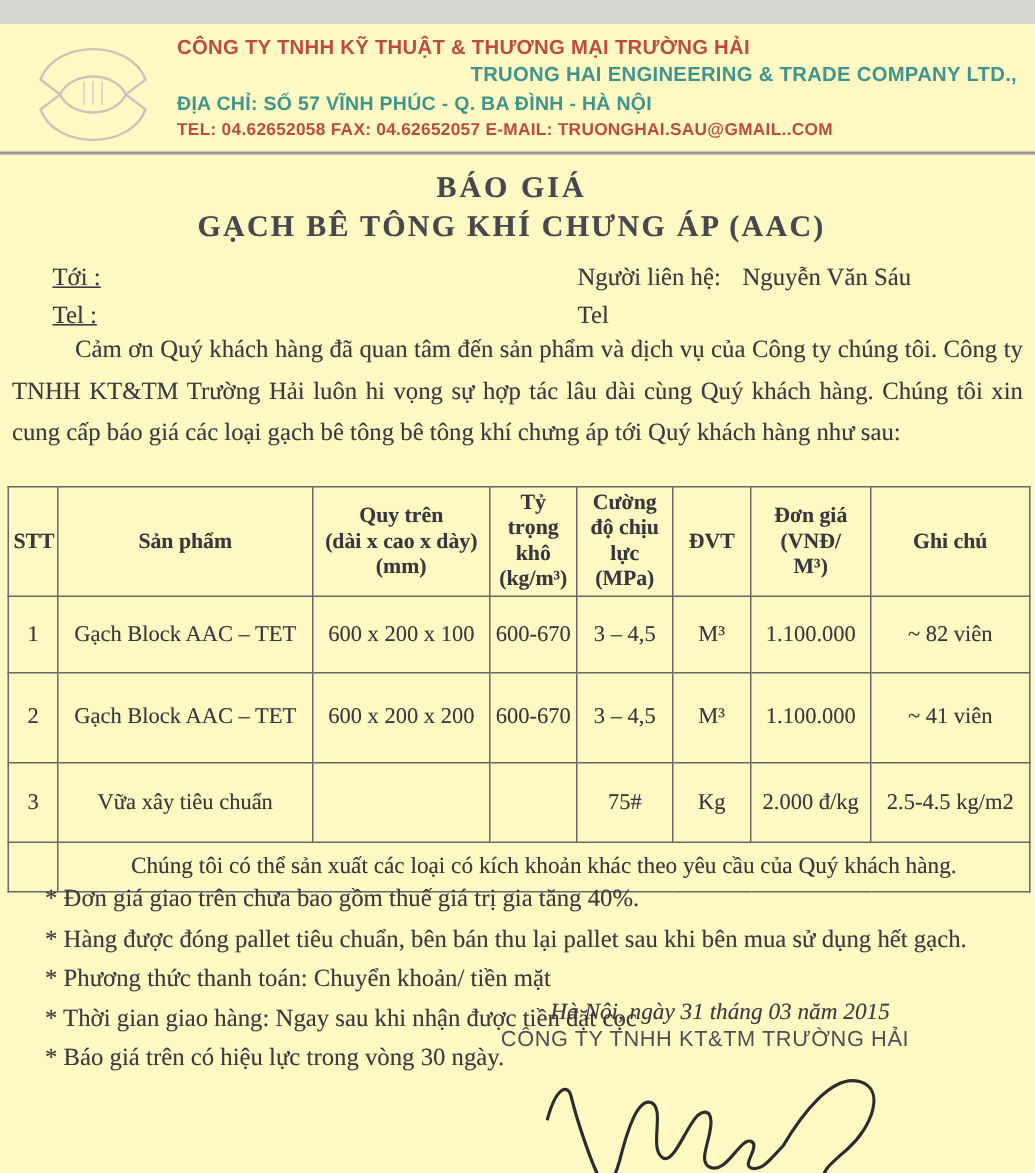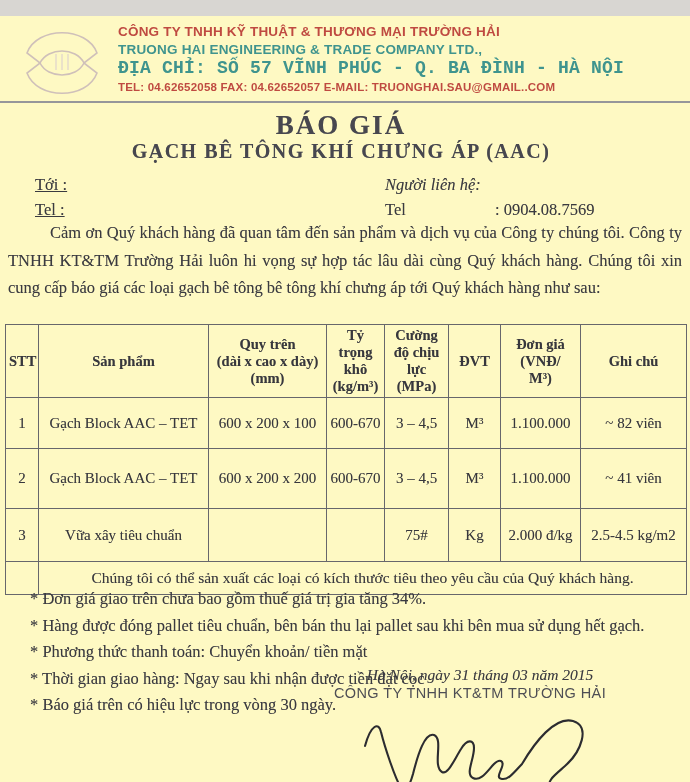--- a/index.html
+++ b/index.html
@@ -22,40 +22,40 @@
   .head-lines{
     position:absolute;left:118px;top:7px;width:560px;
     font-family:"Liberation Sans", sans-serif;
     font-weight:bold;
     text-shadow:none;
   }
   .head-line{letter-spacing:.2px;white-space:nowrap;}
   .hl-red{color:#bf4a41;}
   .hl-teal{color:#3f948e;}
   .hl-1{font-size:13.5px;line-height:18px;}
-  .hl-2{font-size:13.5px;line-height:18px;}
-  .hl-3{font-size:18px;line-height:19px;font-family:Liberation Mono, monospace;}
+  .hl-2{font-size:13.5px;line-height:18px;text-align:right;}
+  .hl-3{font-size:13px;line-height:19px;}
   .hl-4{font-size:11.5px;line-height:19px;}
   .rule{position:absolute;left:0;top:85px;width:690px;height:2px;background:#96969a;}
 
   
   .title{
     position:absolute;left:0;top:96px;width:682px;
     text-align:center;color:#47474f;font-weight:bold;
   }
-  .title-1{font-size:27px;letter-spacing:2px;line-height:26px;}
+  .title-1{font-size:20px;letter-spacing:2px;line-height:26px;}
   .title-2{font-size:20px;letter-spacing:1.5px;line-height:26px;}
 
   
   .contact{position:absolute;left:0;top:156px;width:690px;font-size:16.5px;}
   .c-left{position:absolute;left:35px;top:0;}
   .c-left div{line-height:25px;text-decoration:underline;}
   .c-right{position:absolute;left:385px;top:0;}
   .c-row{display:flex;line-height:25px;}
-  .c-lab{width:110px;font-style:italic;}
+  .c-lab{width:110px;}
   .c-lab2{width:110px;}
 
   
   .intro{
     position:absolute;left:8px;top:203px;width:674px;
     font-size:16.5px;line-height:27.5px;
     text-align:justify;text-indent:42px;
     margin:0;
   }
 
@@ -132,24 +132,24 @@
   </div>
 
   <div class="contact">
     <div class="c-left">
       <div>Tới :</div>
       <div>Tel :</div>
     </div>
     <div class="c-right">
       <div class="c-row">
         <span class="c-lab">Người liên hệ:</span>
+        <span>Nguyễn Văn Sáu</span>
       </div>
       <div class="c-row">
         <span class="c-lab2">Tel</span>
-        <span>: 0904.08.7569</span>
       </div>
     </div>
   </div>
 
   <p class="intro">Cảm ơn Quý khách hàng đã quan tâm đến sản phẩm và dịch vụ của Công ty chúng tôi. Công ty TNHH KT&amp;TM Trường Hải  luôn hi vọng sự hợp tác lâu dài cùng Quý khách hàng. Chúng tôi xin cung cấp báo giá các loại gạch bê tông bê tông khí chưng áp tới Quý khách hàng như sau:</p>
 
   <table class="quote">
     <colgroup>
       <col style="width:33px">
         <col style="width:170px">
@@ -206,27 +206,27 @@
         <td>Vữa xây tiêu chuẩn</td>
         <td></td>
         <td></td>
         <td>75#</td>
         <td>Kg</td>
         <td>2.000 đ/kg</td>
         <td>2.5-4.5 kg/m2</td>
       </tr>
       <tr class="r-foot">
         <td></td>
-        <td class="note-cell" colspan="7">Chúng tôi có thể sản xuất các loại có kích thước tiêu theo yêu cầu của Quý khách hàng.</td>
+        <td class="note-cell" colspan="7">Chúng tôi có thể sản xuất các loại có kích khoản khác theo yêu cầu của Quý khách hàng.</td>
       </tr>
     </tbody>
   </table>
 
   <div class="notes">
-    <div class="note-line">* Đơn giá giao trên chưa bao gồm thuế giá trị gia tăng 34%.</div>
+    <div class="note-line">* Đơn giá giao trên chưa bao gồm thuế giá trị gia tăng 40%.</div>
     <div class="note-line">* Hàng được đóng pallet tiêu chuẩn, bên bán thu lại pallet sau khi bên mua sử dụng hết gạch.</div>
     <div class="note-line">* Phương thức thanh toán: Chuyển khoản/ tiền mặt</div>
     <div class="note-line">* Thời gian giao hàng: Ngay sau khi nhận được tiền đặt cọc</div>
     <div class="note-line">* Báo giá trên có hiệu lực trong vòng 30 ngày.</div>
   </div>
 
   <div class="place-date">Hà Nội, ngày 31 tháng 03 năm 2015</div>
   <div class="company-sign">CÔNG TY TNHH KT&amp;TM TRƯỜNG HẢI</div>
 
   <svg class="signature" viewBox="0 0 285 88">

